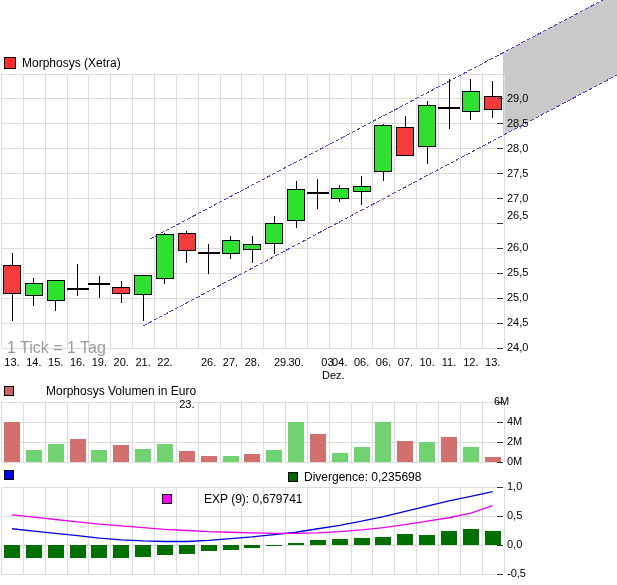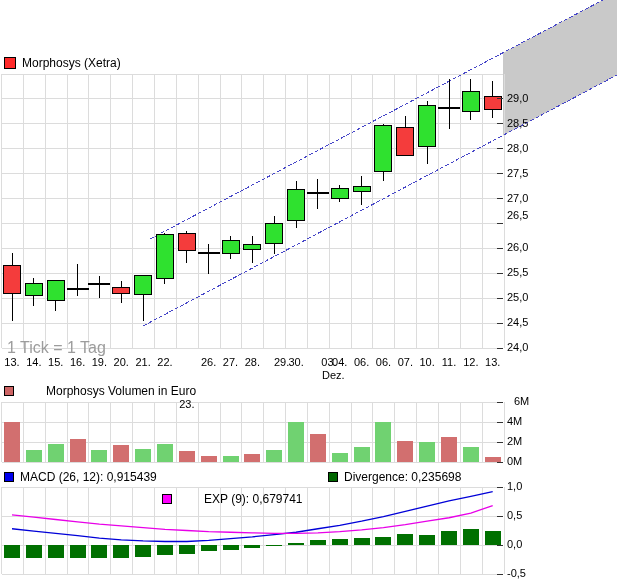--- a/index.html
+++ b/index.html
@@ -235,21 +235,21 @@
     <div class="axis-label" style="left: 507px; top: 116.818px;">28,5</div>
     <div class="axis-label" style="left: 507px; top: 141.727px;">28,0</div>
     <div class="axis-label" style="left: 507px; top: 166.636px;">27,5</div>
     <div class="axis-label" style="left: 507px; top: 191.545px;">27,0</div>
     <div class="axis-label" style="left: 507px; top: 209px;">26,5</div>
     <div class="axis-label" style="left: 507px; top: 241.364px;">26,0</div>
     <div class="axis-label" style="left: 507px; top: 266.273px;">25,5</div>
     <div class="axis-label" style="left: 507px; top: 291.182px;">25,0</div>
     <div class="axis-label" style="left: 507px; top: 316.091px;">24,5</div>
     <div class="axis-label" style="left: 507px; top: 341px;">24,0</div>
-    <div class="axis-label" style="left: 514px; top: 395px;">6M</div>
+    <div class="axis-label" style="left: 494px; top: 395px;">6M</div>
     <div class="axis-label" style="left: 507px; top: 415px;">4M</div>
     <div class="axis-label" style="left: 507px; top: 435px;">2M</div>
     <div class="axis-label" style="left: 507px; top: 455px;">0M</div>
     <div class="axis-label" style="left: 507px; top: 480px;">1,0</div>
     <div class="axis-label" style="left: 507px; top: 509px; text-align: center;">0,5</div>
     <div class="axis-label" style="left: 507px; top: 538px;">0,0</div>
     <div class="axis-label" style="left: 507px; top: 567px;">-0,5</div>
     <div class="date-label" style="left: -3px; top: 356px;">13.</div>
     <div class="date-label" style="left: 18.85px; top: 356px;">14.</div>
     <div class="date-label" style="left: 40.7px; top: 356px;">15.</div>
@@ -284,22 +284,21 @@
 
 <div class="axis-label" style="left:322px;top:369px;">Dez.</div>
 
 <div class="legend" style="left:4px;top:384px;gap:26px;">
   <span class="sq sq9" style="background: rgb(205, 100, 100);"></span>
   <span>Morphosys Volumen in Euro</span>
 </div>
 
 <div class="legend" style="left:4px;top:470px;">
   <span class="sq sq9" style="background: rgb(0, 0, 238);"></span>
-  <span>MACD (26, 12): 0,915439</span>
 </div>
 <div class="legend" style="left:162px;top:492px;gap:26px;">
   <span class="sq sq9" style="background: rgb(255, 0, 255);"></span>
   <span>EXP (9): 0,679741</span>
 </div>
-<div class="legend" style="left:288px;top:470px;margin-left:40px;">
+<div class="legend" style="left:288px;top:470px;">
   <span class="sq sq9" style="background: rgb(0, 102, 0);"></span>
   <span>Divergence: 0,235698</span>
 </div>
 
 </body></html>

